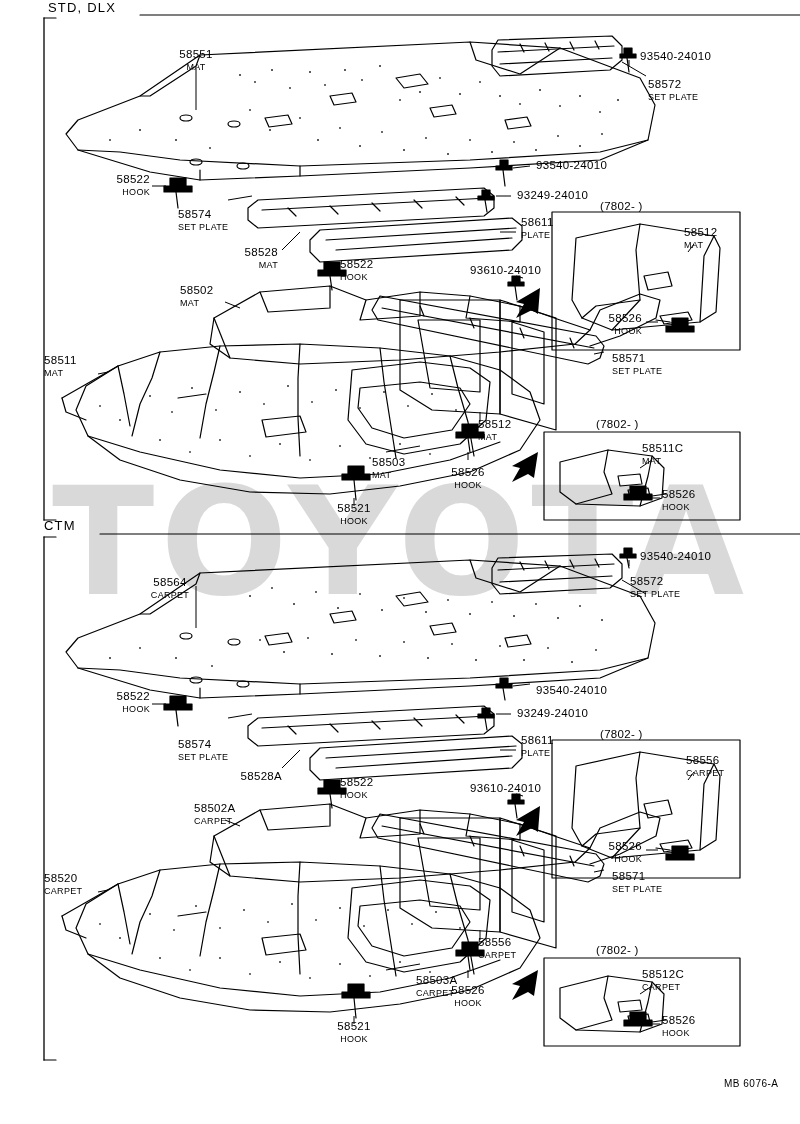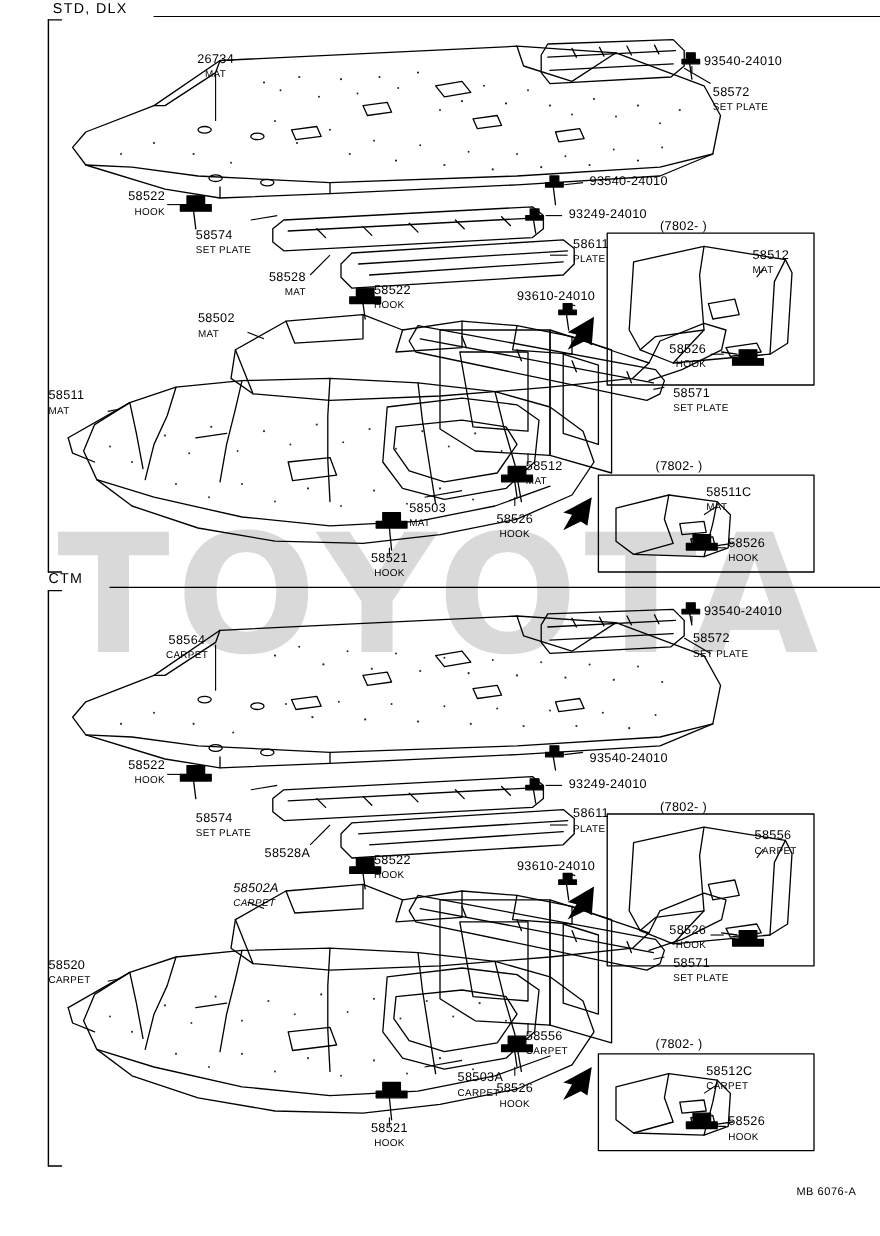--- a/index.html
+++ b/index.html
@@ -485,21 +485,21 @@
       <path d="M646 850 L658 850"></path>
       <path d="M652 986 L640 994"></path>
       <path d="M650 1024 L660 1024"></path>
     </g>
   </svg>
 
   <div class="sec" style="left:48px; top:0px;">STD, DLX</div>
   <div class="sec" style="left:44px; top:518px;">CTM</div>
 
   <div class="lbl ctr" style="left:146px; top:48px; width:100px;">
-    <span>26734</span>
+    <span>58551</span>
     <span class="sub">MAT</span>
   </div>
 
   <div class="lbl" style="left:640px; top:50px;">
     <span>93540-24010</span>
   </div>
 
   <div class="lbl" style="left:648px; top:78px;">
     <span>58572</span>
     <span class="sub">SET PLATE</span>
@@ -641,21 +641,21 @@
 
   <div class="lbl" style="left:340px; top:776px;">
     <span>58522</span>
     <span class="sub">HOOK</span>
   </div>
 
   <div class="lbl" style="left:470px; top:782px;">
     <span>93610-24010</span>
   </div>
 
-  <div class="lbl" style="left:212px; top:802px;font-style:italic;">
+  <div class="lbl" style="left:194px; top:802px;">
     <span>58502A</span>
     <span class="sub">CARPET</span>
   </div>
 
   <div class="lbl" style="left:612px; top:870px;">
     <span>58571</span>
     <span class="sub">SET PLATE</span>
   </div>
 
   <div class="lbl" style="left:44px; top:872px;">

